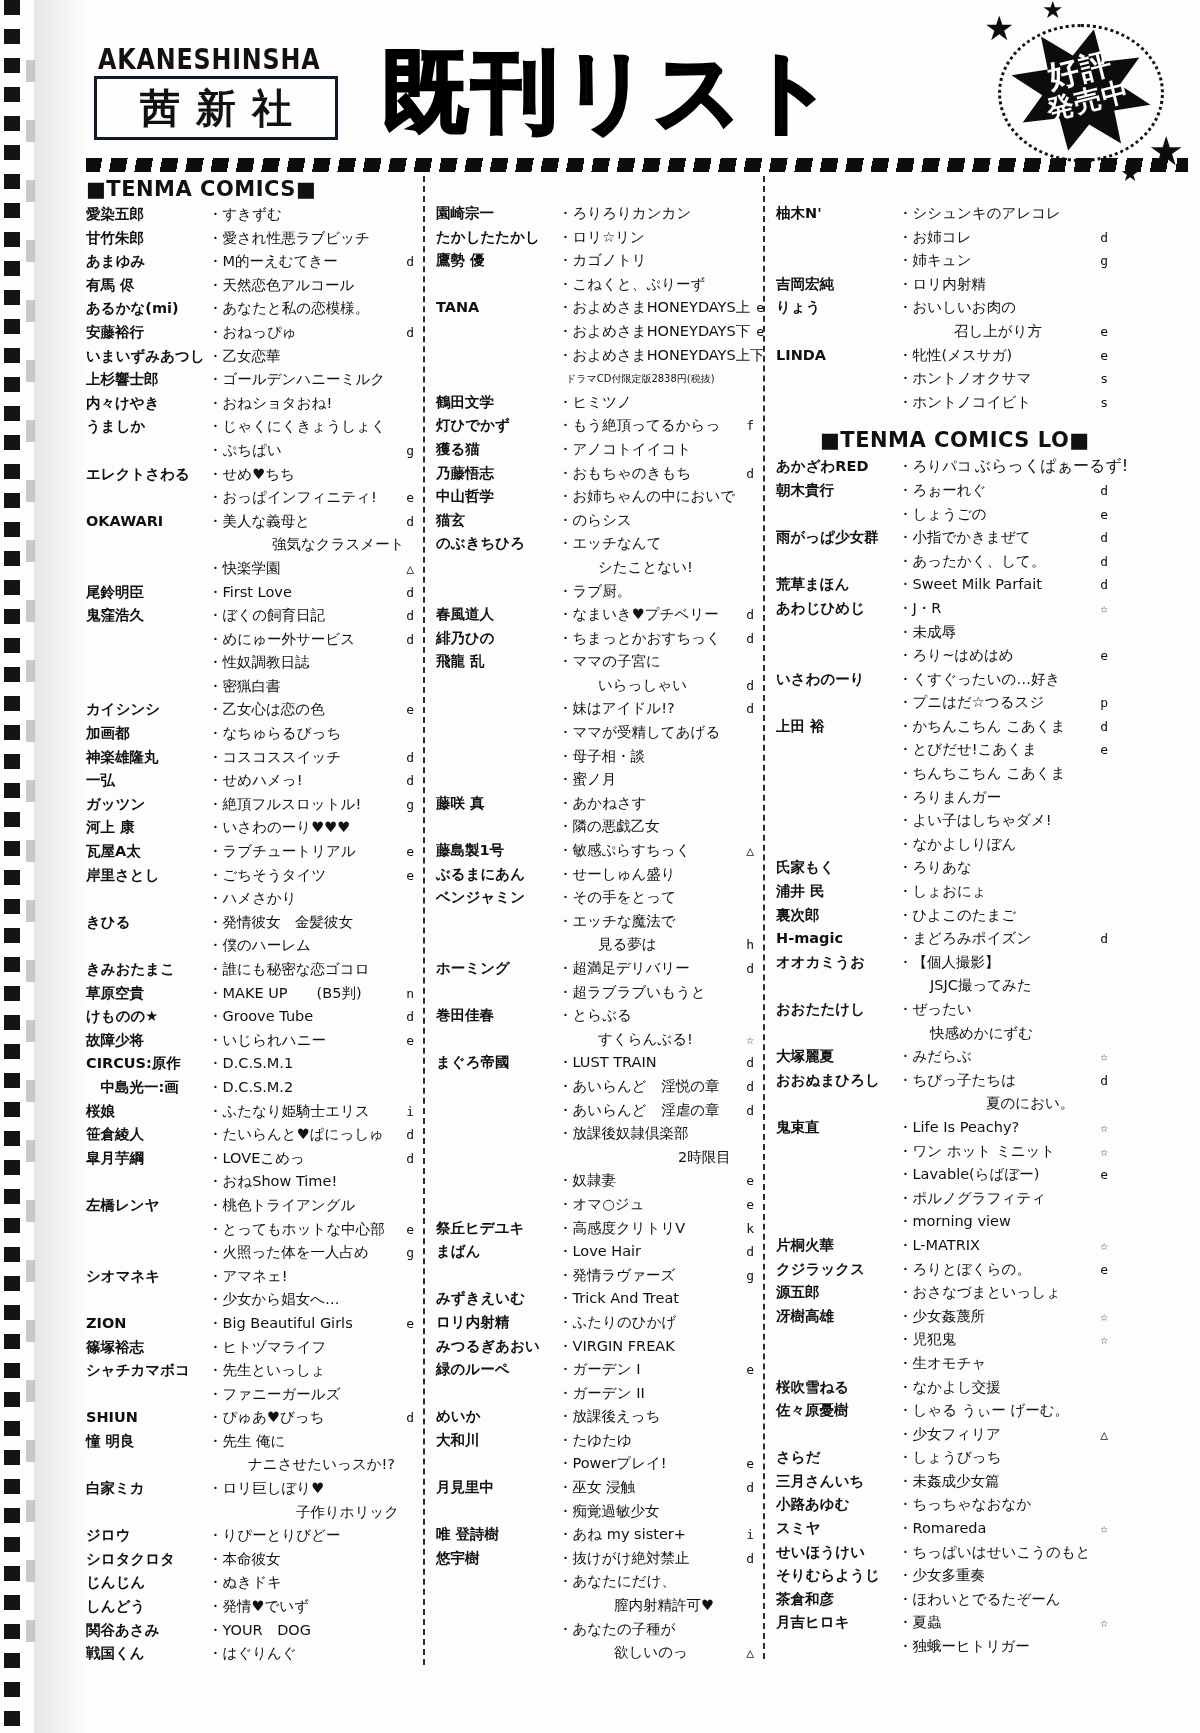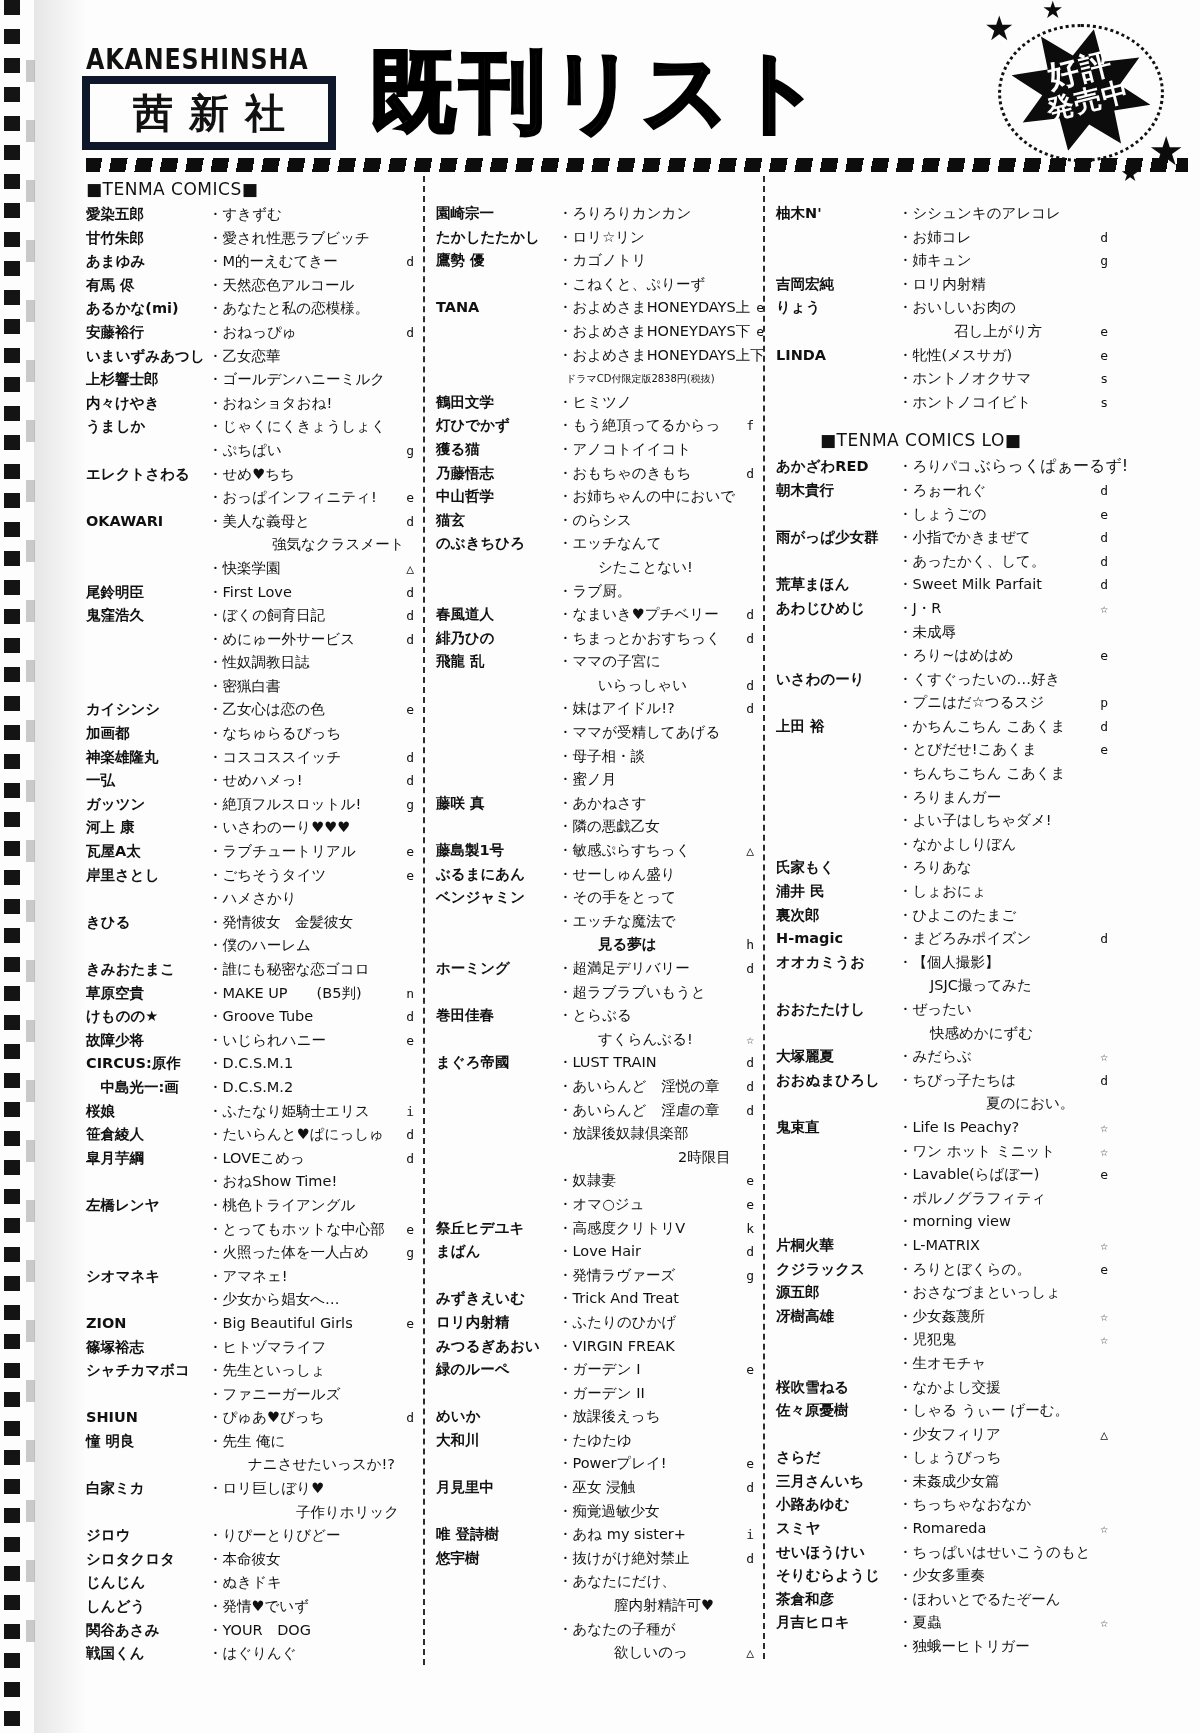--- a/index.html
+++ b/index.html
@@ -16,29 +16,29 @@
   }
   .filmstrip2{
     position:absolute;left:26px;top:60px;width:9px;height:1600px;opacity:.45;
     background:repeating-linear-gradient(180deg,#8a8a8a 0 22px,transparent 22px 60px);
   }
   .scan-wash{
     position:absolute;left:34px;top:0;width:52px;height:1733px;
     background:linear-gradient(90deg,rgba(160,160,160,.25),rgba(255,255,255,0));
   }
   
-  .header{position:absolute;left:80px;top:24px;width:1100px;height:130px;}
+  .header{position:absolute;left:92px;top:24px;width:1100px;height:130px;}
   .pub-en{
     position:absolute;left:6px;top:18px;
     font-size:29px;font-weight:bold;letter-spacing:1px;
     transform:scaleX(.82);transform-origin:left;
   }
   .pub-box{
     position:absolute;left:2px;top:52px;width:238px;height:58px;
-    border:8px solid #0f172a;display:flex;align-items:center;justify-content:center;
+    border:3px solid #0f172a;display:flex;align-items:center;justify-content:center;
   }
   .pub-jp{font-size:40px;font-weight:bold;letter-spacing:16px;padding-left:16px;}
   .list-title{
     position:absolute;left:290px;top:8px;
     font-size:86px;font-weight:bold;letter-spacing:4px;
     -webkit-text-stroke:3px #000;
     transform:scaleY(1.04);transform-origin:top left;white-space:nowrap;
   }
   .dash-rule{
     position:absolute;left:86px;top:158px;width:1102px;height:14px;
@@ -65,21 +65,21 @@
   .badge .s1{left:-6px;top:-10px;}
   .badge .s2{left:52px;top:-22px;font-size:24px;}
   .badge .s3{right:-4px;bottom:-6px;font-size:40px;}
   .badge .s4{right:40px;bottom:-18px;font-size:22px;}
   
   .content{position:absolute;left:86px;top:176px;display:flex;align-items:flex-start;}
   .column{width:328px;}
   .column + .column{border-left:2px dashed #2c2c2c;margin-left:9px;padding-left:11px;width:318px;}
   .column:nth-child(3){width:332px;}
   .column:not(:first-child){padding-top:26px;}
-  .sec-h{font-size:17px;font-weight:normal;letter-spacing:.5px;line-height:27px;white-space:nowrap;}
+  .sec-h{font-size:21px;font-weight:bold;letter-spacing:.5px;line-height:27px;white-space:nowrap;}
   .sec-h.gap{margin-top:13px;margin-left:44px;}
   .row{display:flex;align-items:baseline;line-height:23.6px;font-size:14.5px;white-space:nowrap;}
   .author{display:inline-block;width:122px;min-width:122px;font-weight:bold;overflow:visible;}
   .title.bullet::before{content:"・";}
   .sub{font-size:16px;padding-left:3px;}
   .mark{margin-left:auto;min-width:14px;text-align:right;font-size:13px;font-family:"DejaVu Sans Mono","Liberation Mono",monospace;}
   .row.small .title{font-size:10px;}
 </style>
 </head>
 <body>
@@ -576,21 +576,21 @@
         <span class="title bullet">その手をとって</span>
         <span class="mark"></span>
       </div>
       <div class="row">
         <span class="author"></span>
         <span class="title bullet">エッチな魔法で</span>
         <span class="mark"></span>
       </div>
       <div class="row">
         <span class="author"></span>
-        <span class="title" style="padding-left: 40px; font-weight: bold;">見る夢は</span>
+        <span class="title" style="padding-left: 40px;">見る夢は</span>
         <span class="mark">h</span>
       </div>
       <div class="row">
         <span class="author">ホーミング</span>
         <span class="title bullet">超満足デリバリー</span>
         <span class="mark">d</span>
       </div>
       <div class="row">
         <span class="author"></span>
         <span class="title bullet">超ラブラブいもうと</span>

